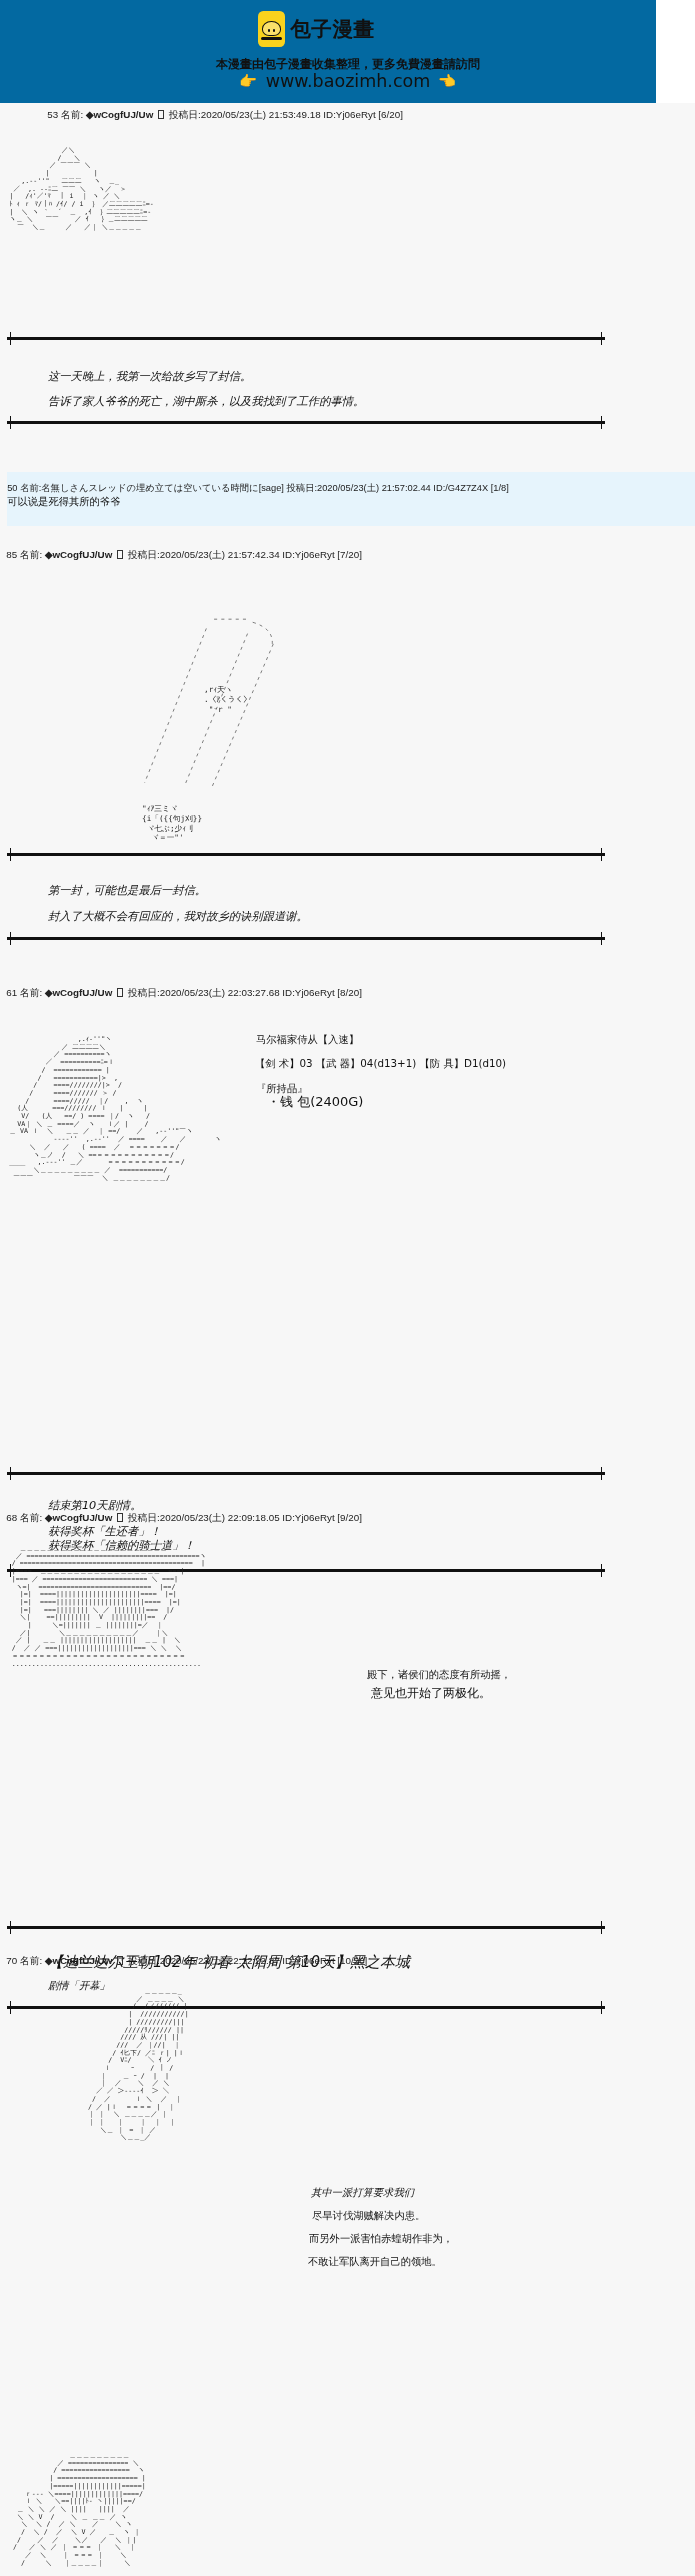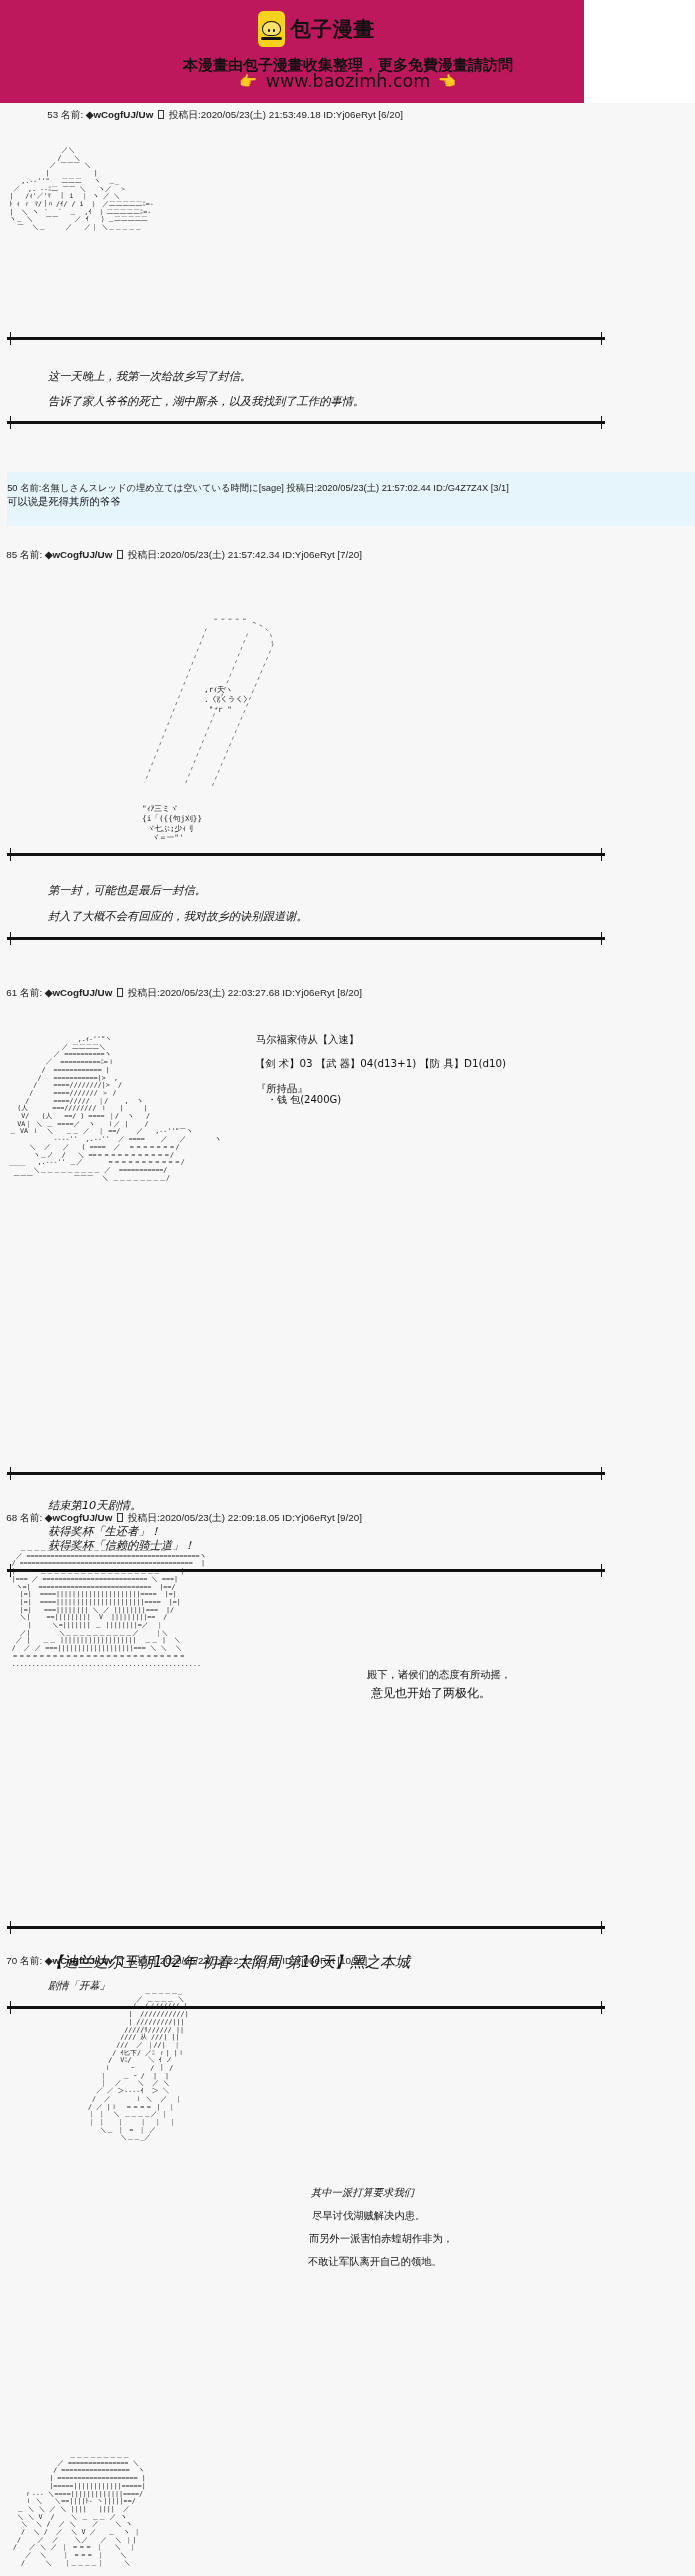--- a/index.html
+++ b/index.html
@@ -1,27 +1,27 @@
 <!DOCTYPE html>
 <html style="font-size:8.2px"><head>
 <meta charset="utf-8">
 <style>
   * { box-sizing: border-box; margin: 0; padding: 0; }
   html, body { width: 696px; background: #ffffff; }
   body { font-family: "DejaVu Sans", "Liberation Sans", sans-serif; color: #111; position: relative; height: 2701px; overflow: hidden; }
 
   
-  .banner { position: absolute; left: 0; top: 0; width: 584px; height: 103px; background: #be185d; }
+  .banner { position: absolute; left: 0; top: 0; width: 656px; height: 103px; background: #0369a1; }
   .logo-row { position: absolute; left: 258px; top: 11.3px; display: flex; align-items: center; gap: 5.2px; }
   .logo-icon { width: 27px; height: 36px; background: #f9d21d; border-radius: 5.2px; position: relative; }
   .logo-icon .bun { position: absolute; left: 4.1px; top: 9.3px; width: 18.5px; height: 15.5px; background: #fbe06a; border: 1px solid #111; border-radius: 50% 50% 40% 40%; }
   .logo-icon .eye { position: absolute; top: 17.5px; width: 2.1px; height: 3.6px; background: #111; border-radius: 1px; }
   .logo-icon .plate { position: absolute; left: 3.1px; top: 26px; width: 20.6px; height: 2.6px; background: #111; border-radius: 1.5px; }
   .logo-title { font-size: 20.6px; font-weight: bold; color: #111; letter-spacing: 0.5px; }
-  .banner-sub { position: absolute; left: 0; width: 696px; top: 56px; text-align: center; font-size: 15px; font-weight: bold; color: #111; }
+  .banner-sub { position: absolute; left: 0; width: 696px; top: 56px; text-align: center; font-size: 12px; font-weight: bold; color: #111; }
   .banner-url-row { position: absolute; left: 0; width: 696px; top: 71px; display: flex; justify-content: center; align-items: center; gap: 8.2px; }
   .banner-url { font-size: 17.5px; color: #111; }
   .hand { font-size: 14.4px; color: #f1b51c; }
 
   
   .page { position: absolute; left: 0; top: 103px; width: 696px; height: 2598px; background: #f7f7f7; }
   .post { position: absolute; left: 0; width: 696px; }
   .post-header { position: absolute; left: 6.2px; font-size: 9.8px; color: #222; white-space: nowrap; font-family: "Liberation Sans", sans-serif; }
   .post-header .trip { font-weight: bold; }
   .post-header .box { display: inline-block; width: 5.7px; height: 8.8px; border: 0.5px solid #333; vertical-align: -1px; margin: 0 2.1px; }
@@ -87,21 +87,21 @@
     <div class="narr" style="top:292px;">告诉了家人爷爷的死亡，湖中厮杀，以及我找到了工作的事情。</div>
     <div class="sep" style="top:318px;"></div>
   </div>
 
   <div class="reply" style="top:369px; height:54px;">
     <div class="post-header" style="top:10.3px; left:0; font-size:9.3px;">
       <span>50</span>
       <span>名前:</span><span>名無しさんスレッドの埋め立ては空いている時間に[sage]</span>
       <span>投稿日:</span><span>2020/05/23(土) 21:57:02.44</span>
       <span>ID:/G4Z7Z4X</span>
-      <span>[3/1]</span>
+      <span>[1/8]</span>
     </div>
     <div style="position:absolute; left:0; top:23px; font-size:10.3px;">可以说是死得其所的爷爷</div>
   </div>
 
   <div class="post" style="top:438px;">
     <div class="post-header" style="top:8.2px;">
       <span>85</span>
       <span>名前:</span>
       <span class="trip">◆wCogfUJ/Uw</span>
       <span class="box"></span>
@@ -138,21 +138,21 @@
       <span>名前:</span>
       <span class="trip">◆wCogfUJ/Uw</span>
       <span class="box"></span>
       <span>投稿日:</span><span>2020/05/23(土) 22:03:27.68</span>
       <span>ID:Yj06eRyt</span>
       <span>[8/20]</span>
     </div>
     <div class="caption" style="left:256px; top:54px; font-size:10.3px;">马尔福家侍从【入速】</div>
     <div class="caption" style="left:255px; top:78px; font-size:10.3px;">【剑 术】03 【武 器】04(d13+1) 【防 具】D1(d10)</div>
     <div class="caption" style="left:256px; top:103px; font-size:10.3px;">『所持品』</div>
-    <div class="caption" style="left:267px; top:114px; font-size:10px;">・钱 包(2400G)</div>
+    <div class="caption" style="left:267px; top:114px; font-size:13px;">・钱 包(2400G)</div>
     <div class="aa" style="left:5.2px; top:57px;">                  ,.ｨ‐''"ヽ
               ／ 二二二二＼
             ／ ==========ヽ
           ／  ==========ﾆ=ｌ
          /  ============ |
         /   ===========|&gt;  ,
        /    ====////////|&gt;  /
       /     ====/////// ＞ /
      /      ====/////  ｜/    ,  ヽ
    (人      ===//////// ｌ   |     |

